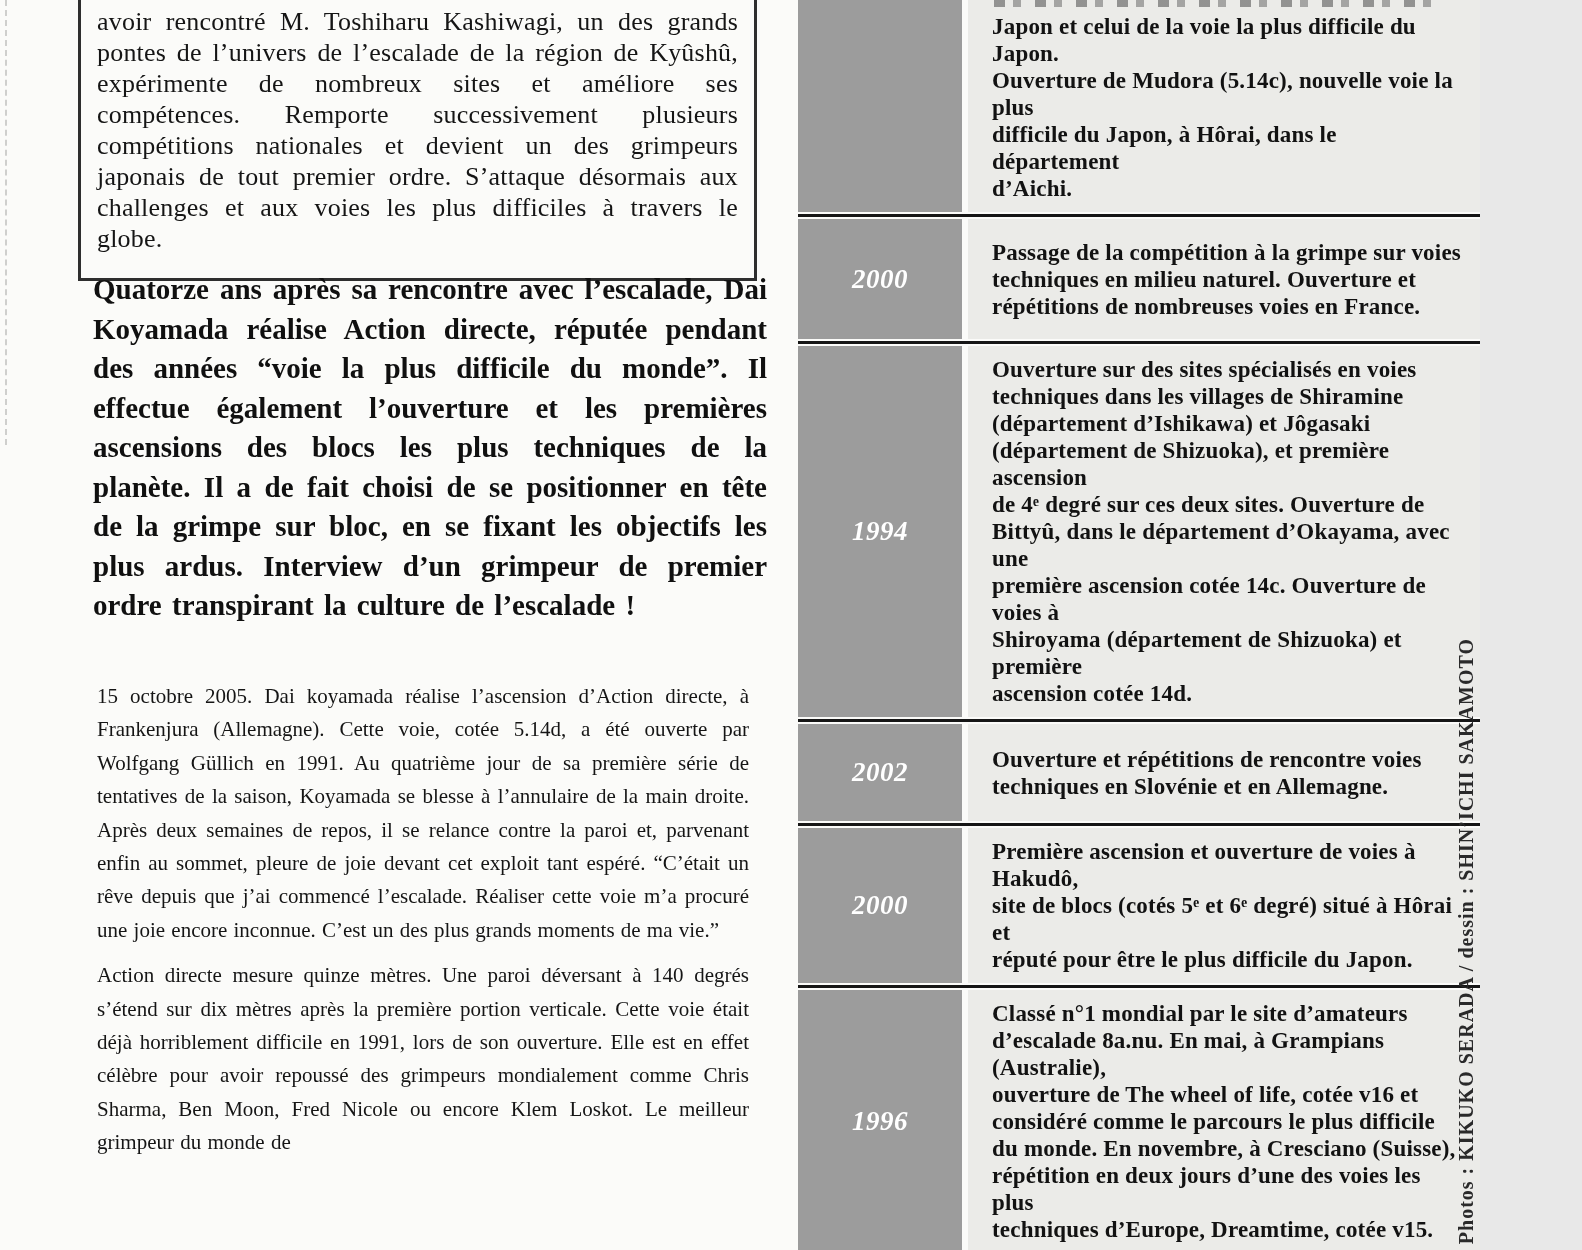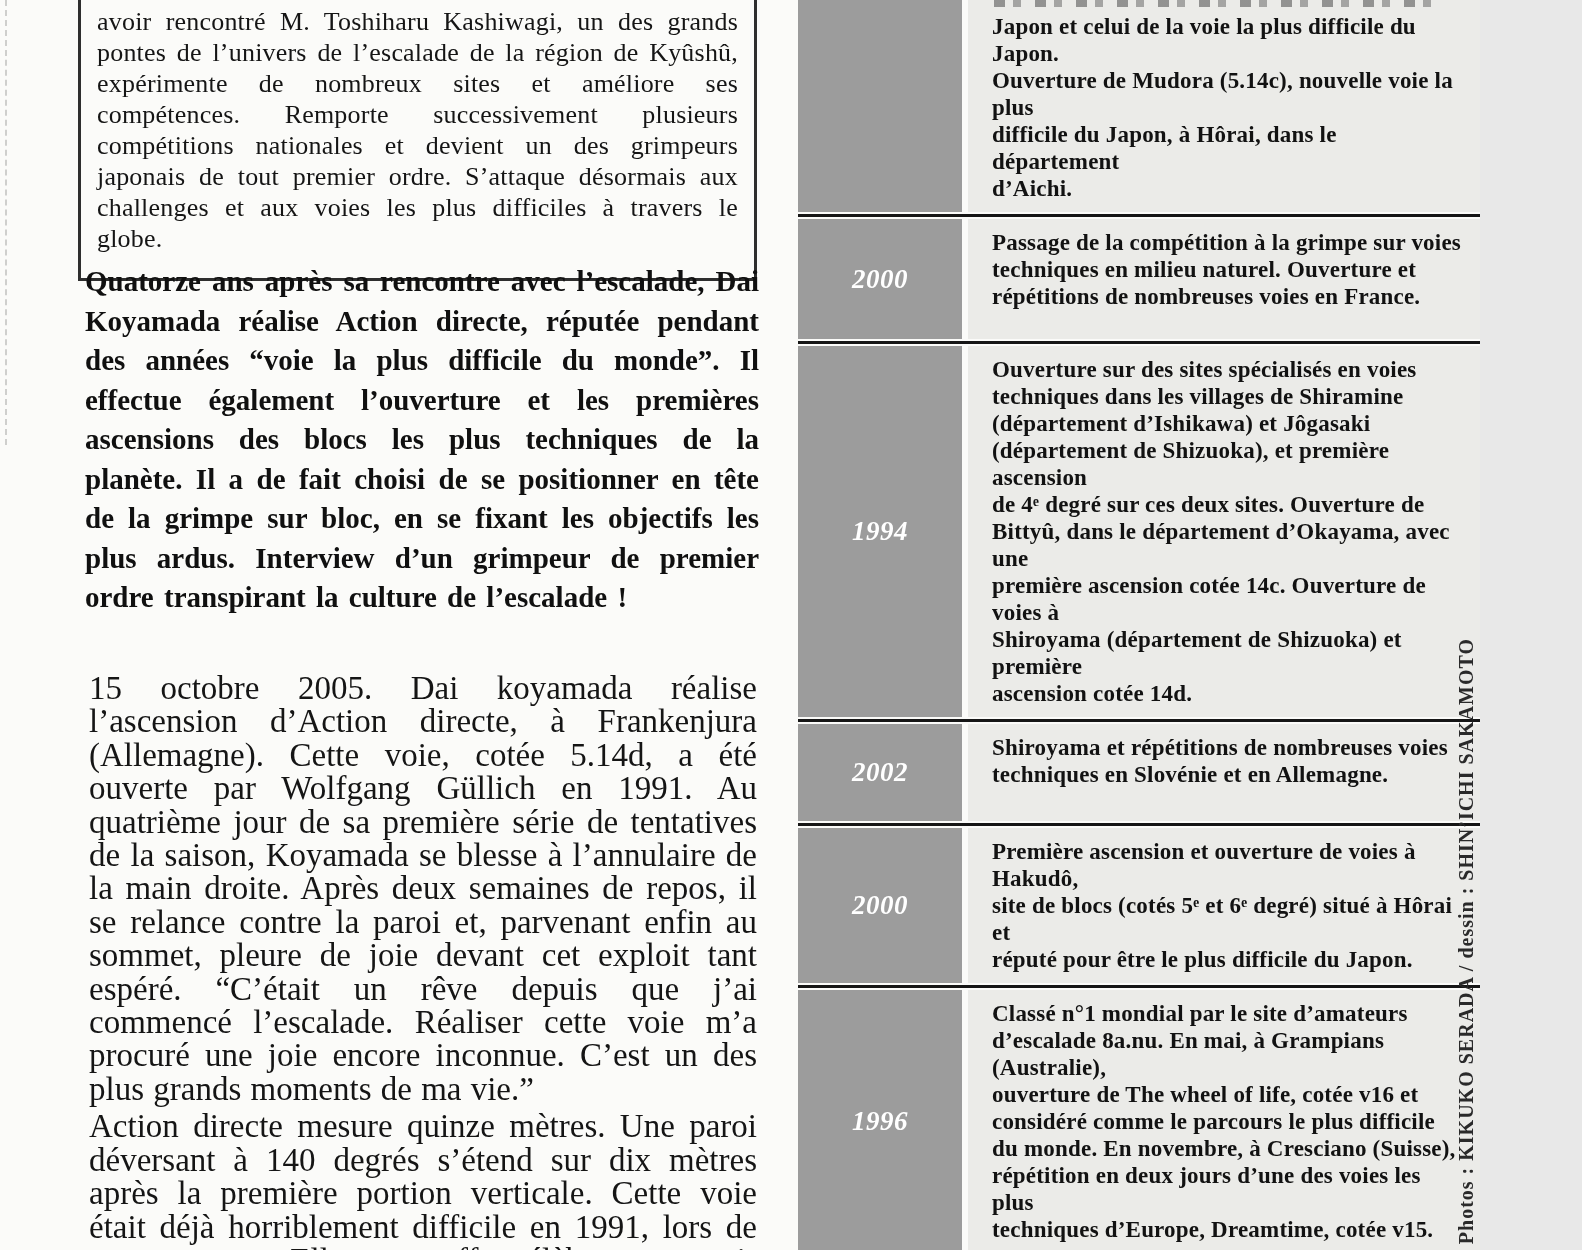--- a/index.html
+++ b/index.html
@@ -22,28 +22,28 @@
     border:3px solid #2e2e2e;border-top:none;
     box-sizing:border-box;
     padding:10px 16px 24px 16px;
   }
   .boxed p{
     margin:0;font-size:26px;line-height:31px;
     text-align:justify;letter-spacing:.2px;word-spacing:2px;
   }
   .intro{
     position:absolute;left:85px;top:262px;width:674px;
-    margin:0;font-weight:bold;font-size:29px;line-height:39.5px;
+    margin:8px;font-weight:bold;font-size:29px;line-height:39.5px;
     text-align:justify;word-spacing:3px;color:#101010;
   }
   .bodytext{
     position:absolute;left:85px;top:668px;width:676px;
   }
   .bodytext p{
-    margin:4px;font-size:33px;line-height:33.4px;
+    margin:12px;font-size:21px;line-height:33.4px;
     text-align:justify;word-spacing:1px;
   }
   
   .timeline{
     position:absolute;left:798px;top:0;width:694px;
   }
   .trow{display:flex;align-items:stretch;}
   .year-cell{
     width:170px;flex:0 0 170px;
     background:#9c9c9c;
@@ -51,21 +51,21 @@
     display:flex;align-items:center;justify-content:center;
     box-sizing:border-box;
   }
   .year-cell span{
     color:#ffffff;font-weight:bold;font-size:27px;letter-spacing:.5px;font-style:italic;
   }
   .text-cell{
     flex:1;background:#ebebe8;
     box-sizing:border-box;
     padding:10px 28px 10px 24px;
-    display:flex;flex-direction:column;
+    display:flex;flex-direction:column;justify-content:center;
   }
   .cell-text{
     font-weight:bold;font-size:23px;line-height:27px;
     white-space:pre-line;color:#121212;letter-spacing:.2px;
   }
   .divider{
     height:3px;background:#161616;
     border-top:2px solid #fbfbf9;border-bottom:2px solid #fbfbf9;
   }
   .r0{min-height:121px;} .r0 .text-cell{justify-content:flex-start;padding-top:0;}
@@ -150,21 +150,21 @@
 ascension cotée 14d.</div>
       </div>
     </div>
     <div class="divider"></div>
 
     <div class="trow r3">
       <div class="year-cell">
         <span>2002</span>
       </div>
       <div class="text-cell">
-        <div class="cell-text">Shiroyama et répétitions de nombreuses voies
+        <div class="cell-text">Ouverture et répétitions de rencontre voies
 techniques en Slovénie et en Allemagne.</div>
       </div>
     </div>
     <div class="divider"></div>
 
     <div class="trow r4">
       <div class="year-cell">
         <span>2000</span>
       </div>
       <div class="text-cell">

